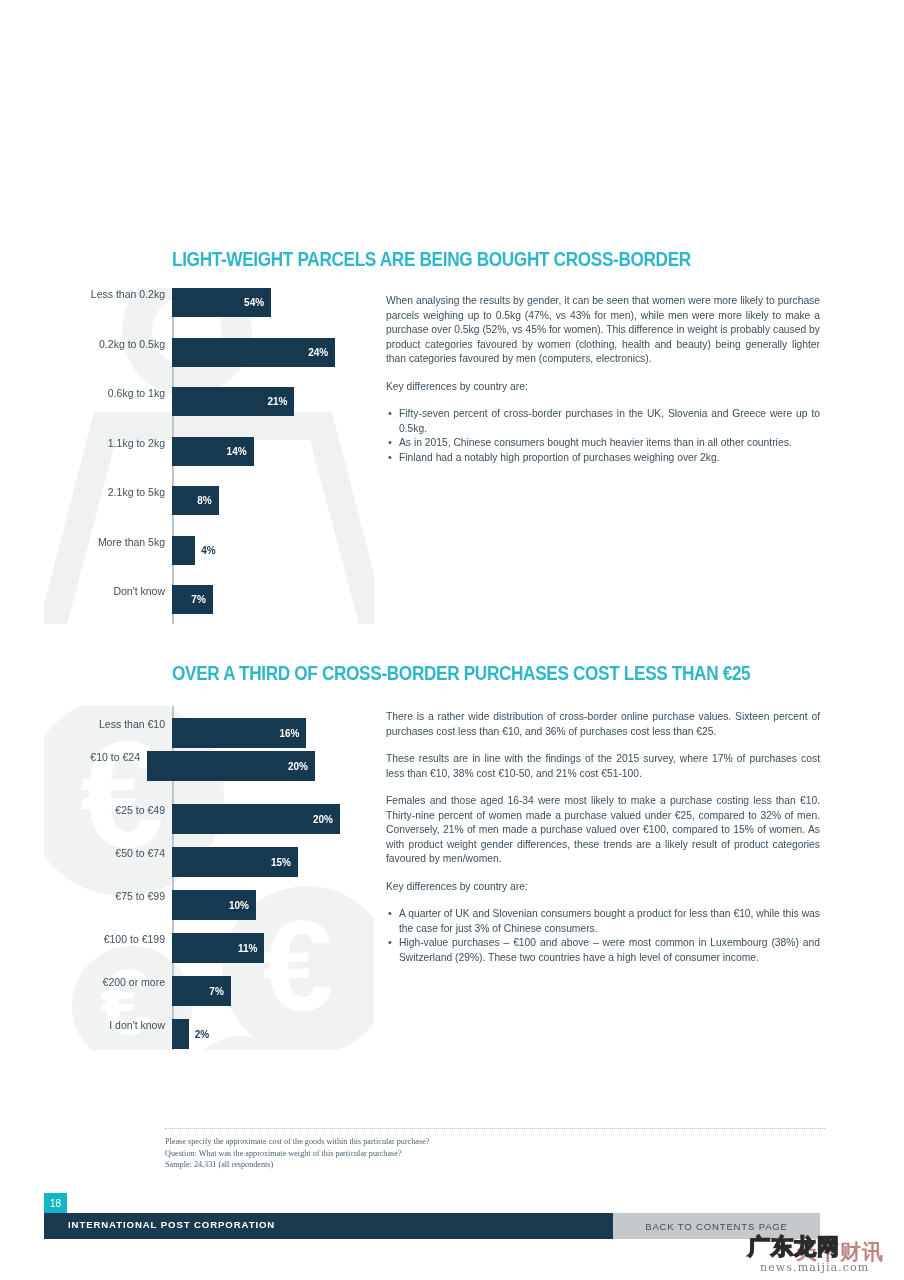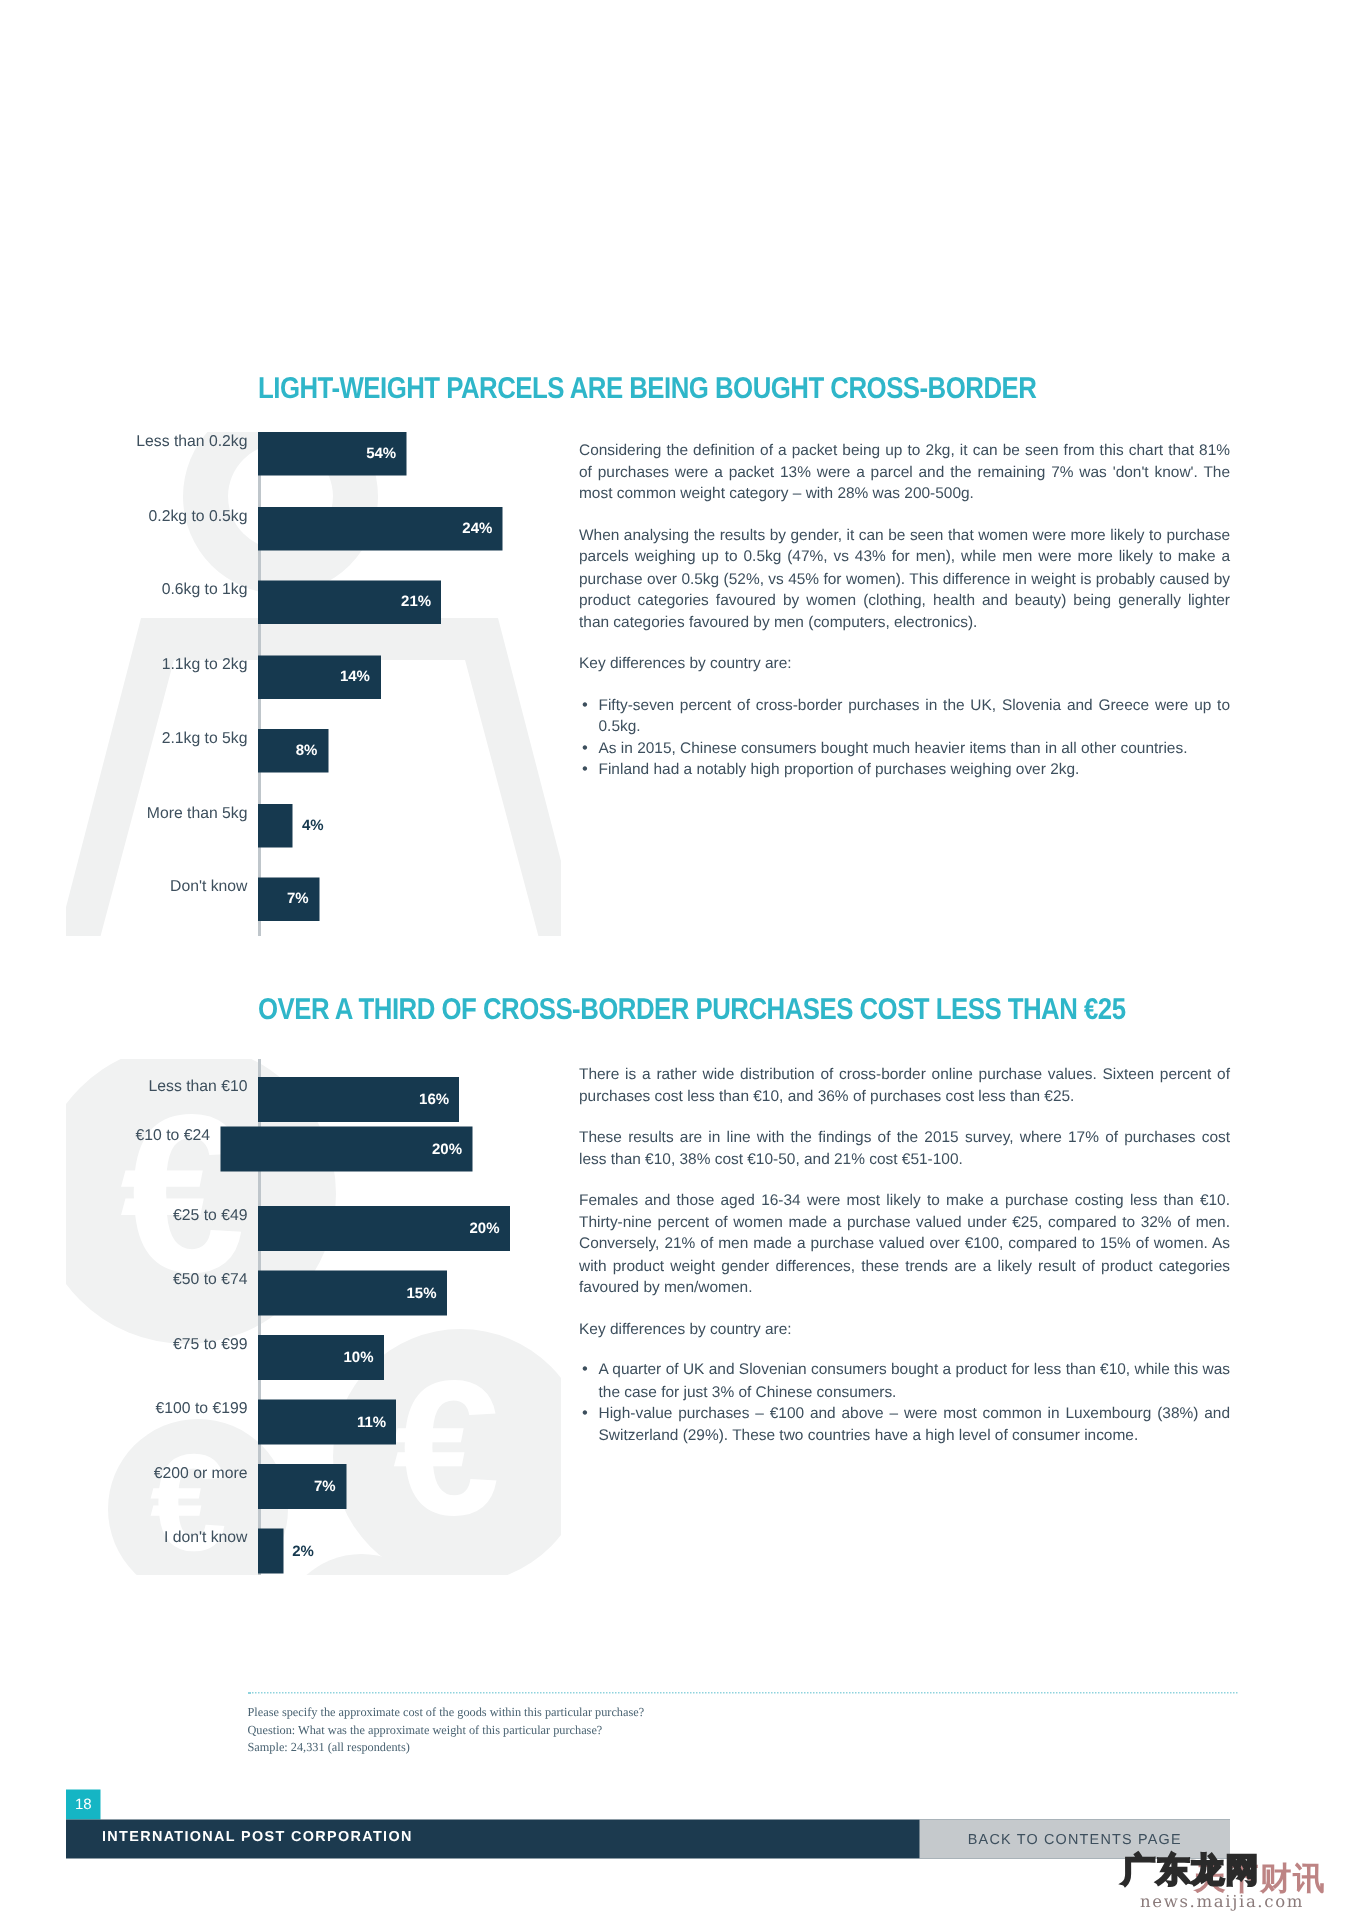--- a/index.html
+++ b/index.html
@@ -323,21 +323,20 @@
             <div class="row-label">Don't know</div>
             <div class="bar">
               <span class="bar-value">7%</span>
             </div>
           </div>
         </div>
       </div>
   </div>
 
   <div class="copy" id="copy-1">
-    <p>Considering the definition of a packet being up to 2kg, it can be seen from this chart that 81% of purchases were a packet 13% were a parcel and the remaining 7% was 'don't know'. The most common weight category – with 28% was 200-500g.</p>
     <p>When analysing the results by gender, it can be seen that women were more likely to purchase parcels weighing up to 0.5kg (47%, vs 43% for men), while men were more likely to make a purchase over 0.5kg (52%, vs 45% for women). This difference in weight is probably caused by product categories favoured by women (clothing, health and beauty) being generally lighter than categories favoured by men (computers, electronics).</p>
     <p>Key differences by country are:</p>
     <ul>
       <li>Fifty-seven percent of cross-border purchases in the UK, Slovenia and Greece were up to 0.5kg.</li>
       <li>As in 2015, Chinese consumers bought much heavier items than in all other countries.</li>
       <li>Finland had a notably high proportion of purchases weighing over 2kg.</li>
     </ul>
   </div>
 
   <div class="section-heading" id="heading-2">OVER A THIRD OF CROSS-BORDER PURCHASES COST LESS THAN €25</div>

